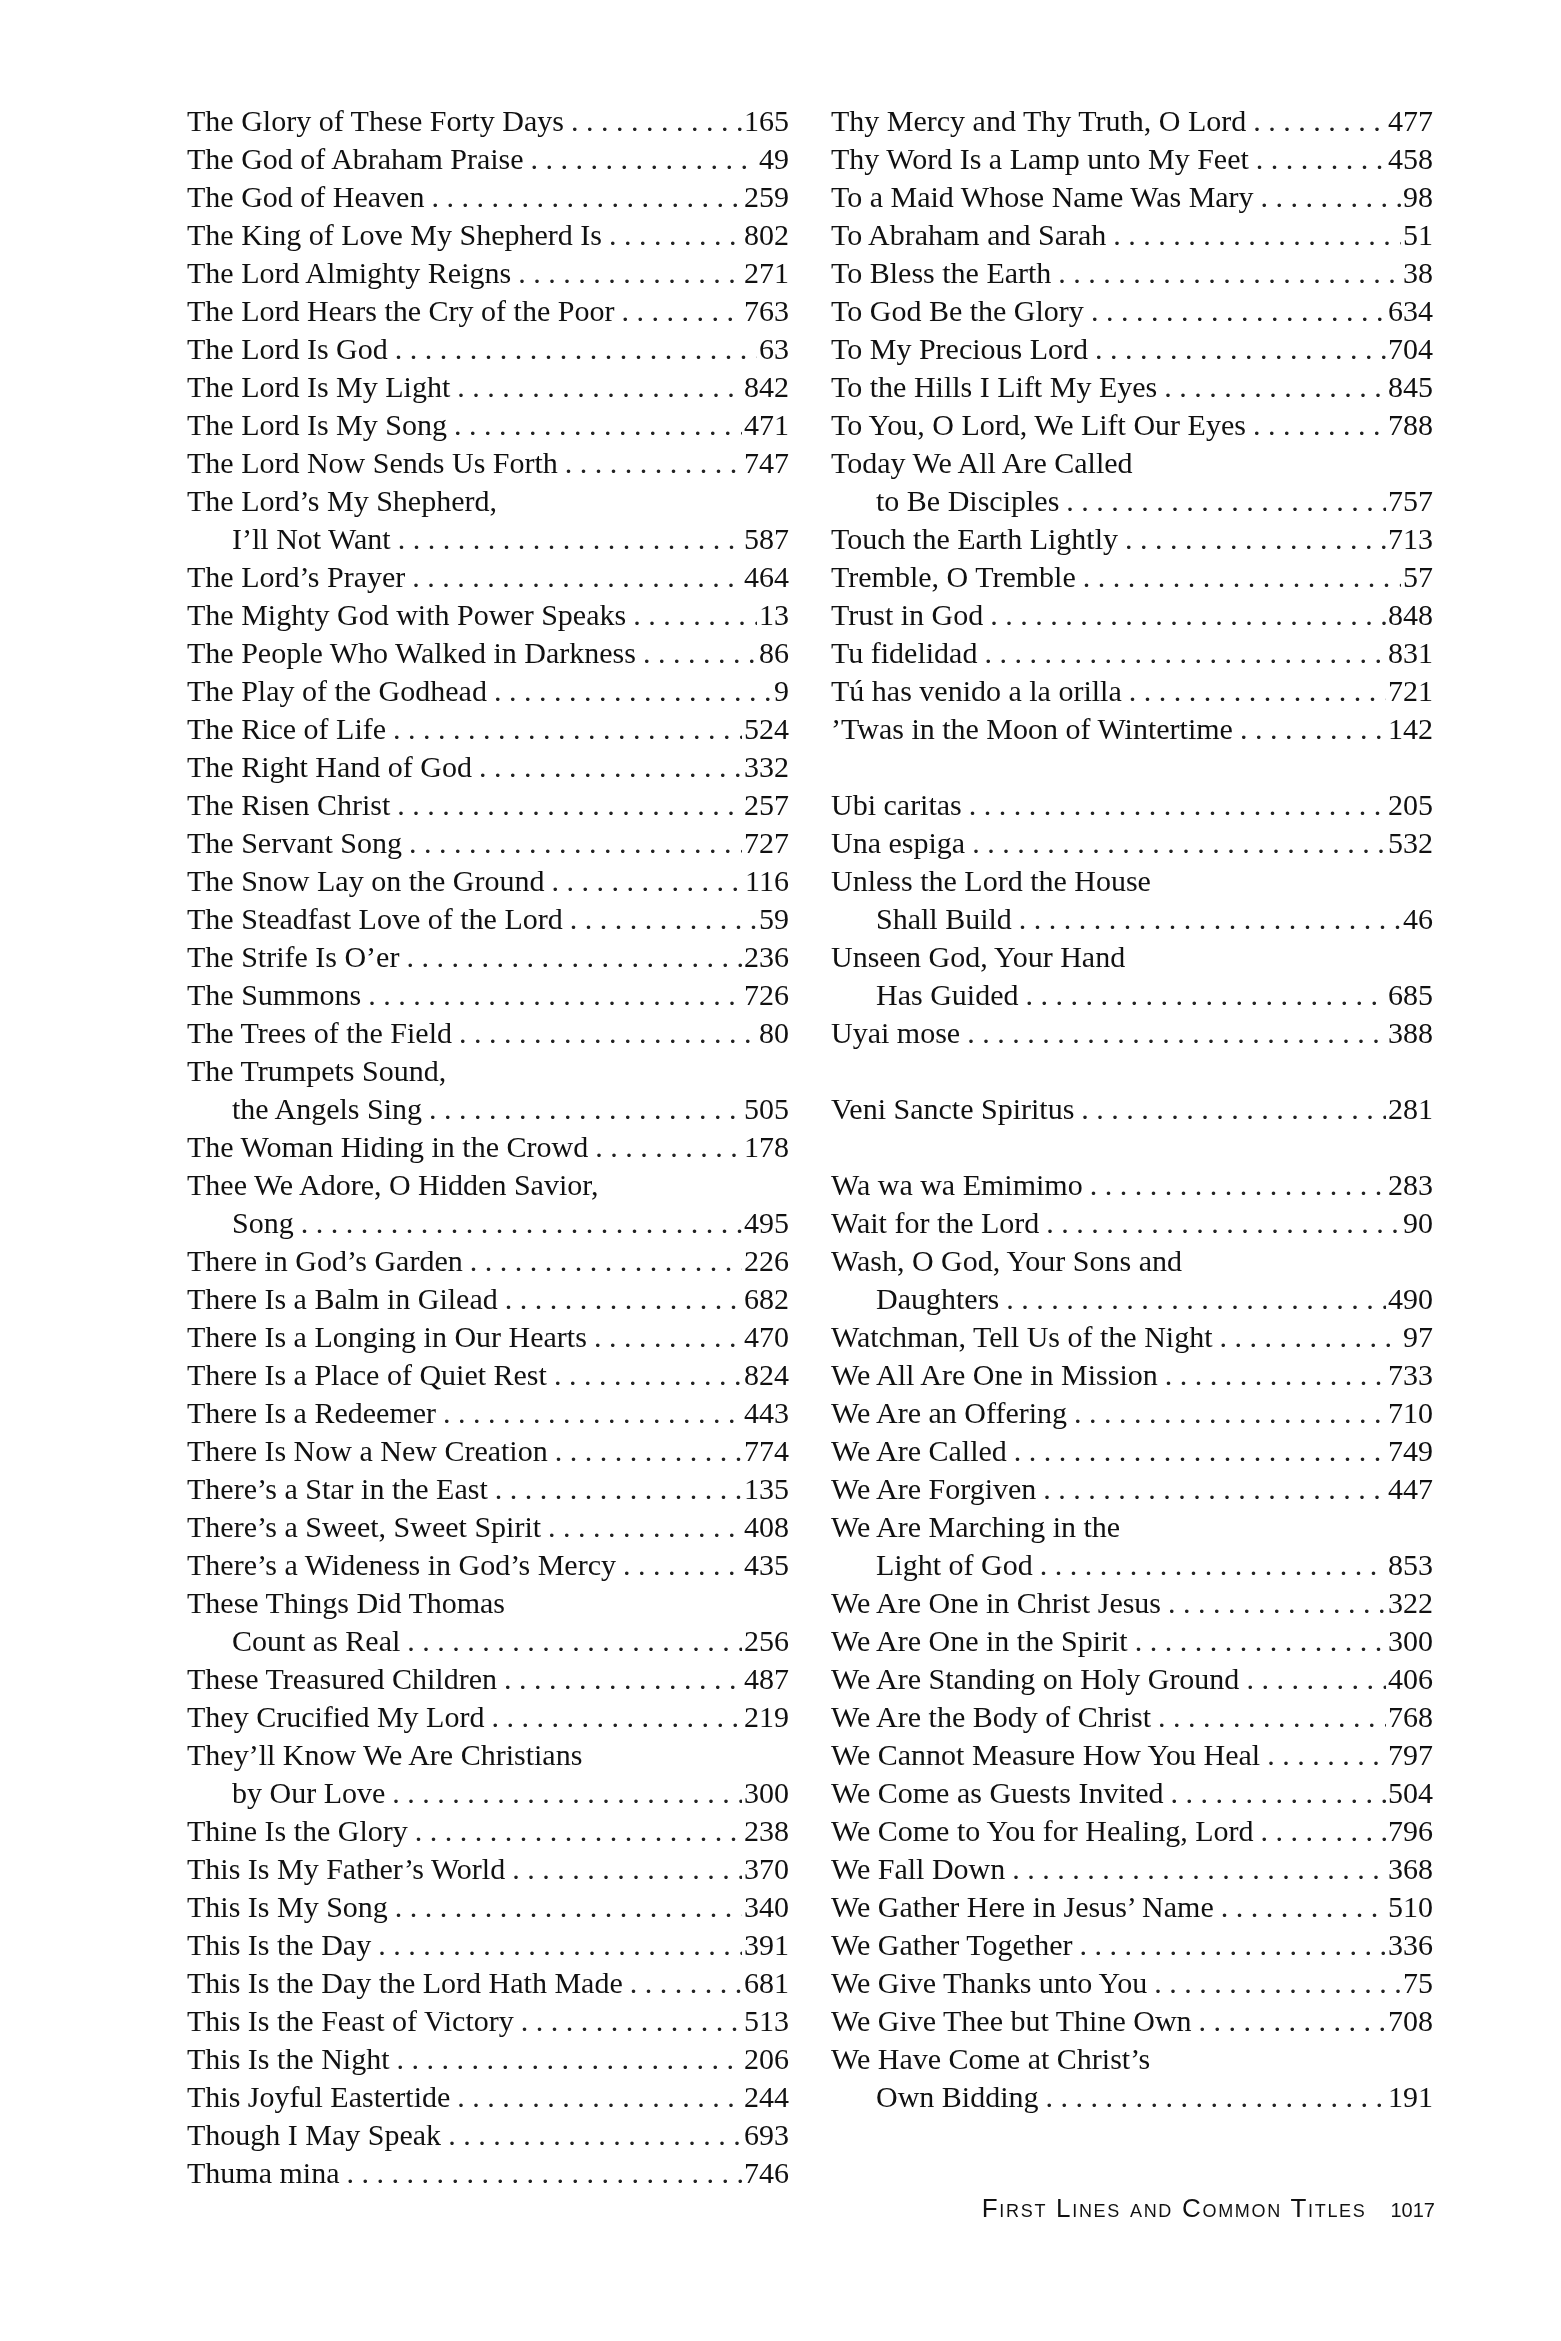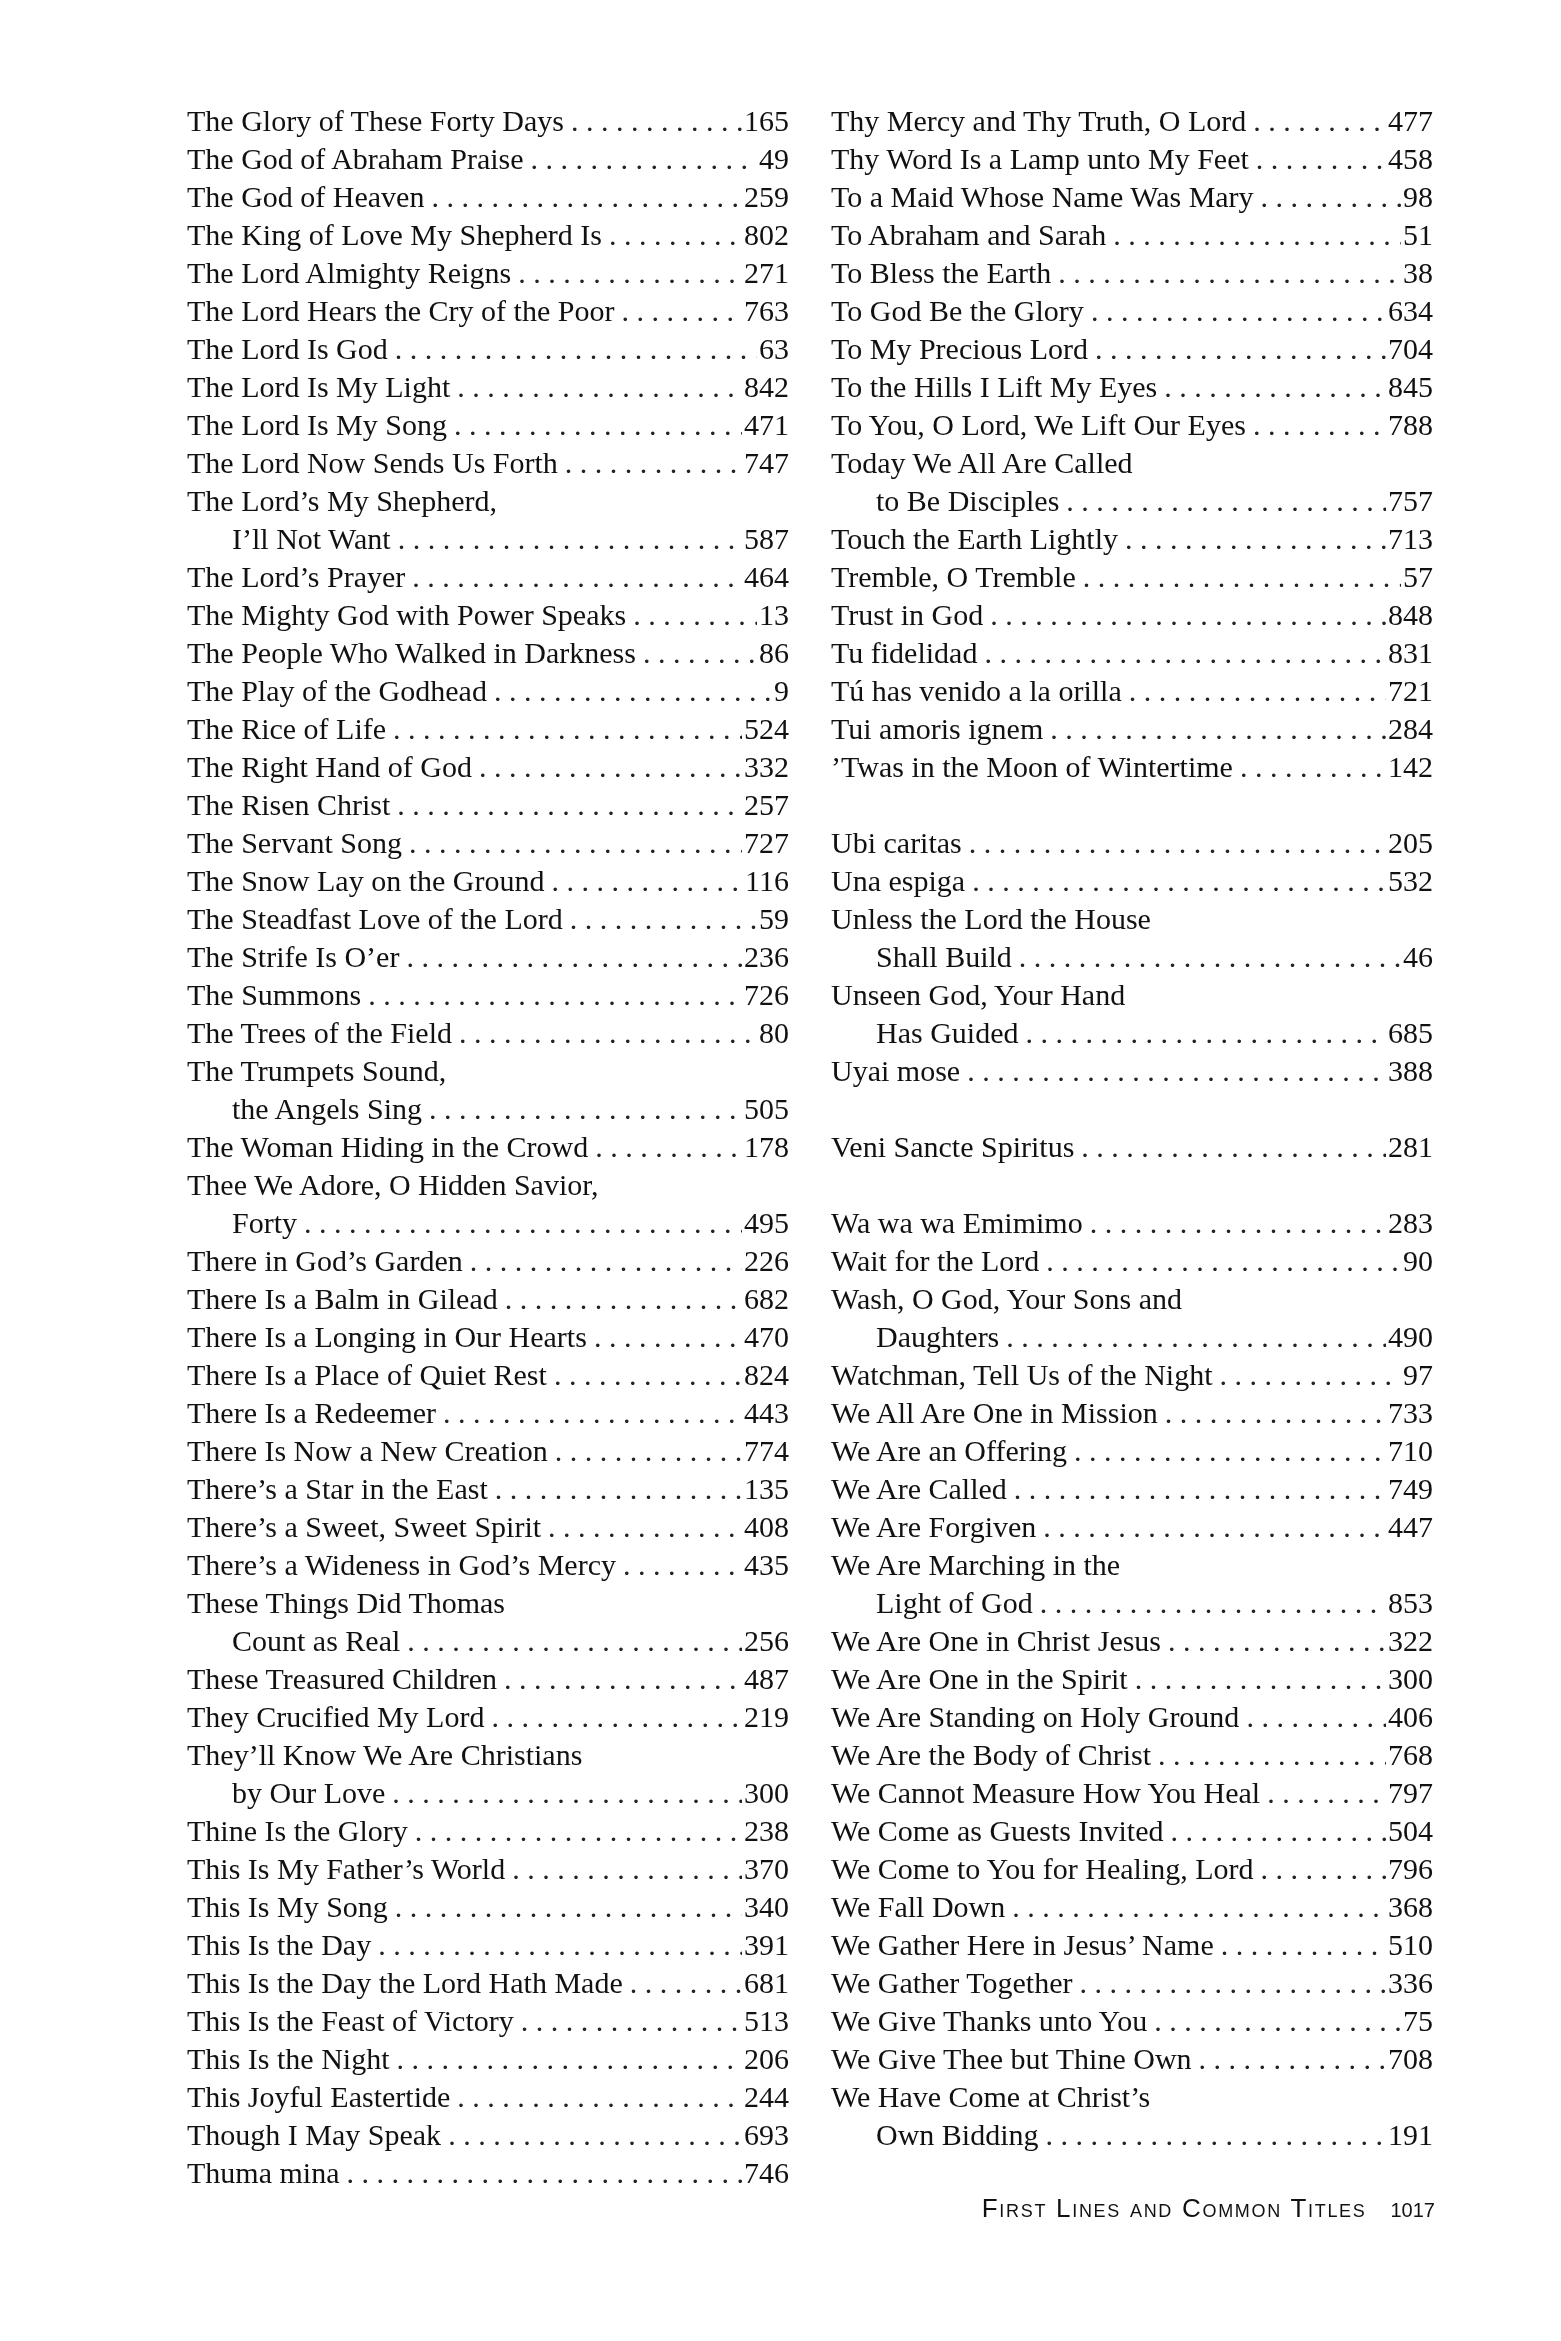--- a/index.html
+++ b/index.html
@@ -220,21 +220,21 @@
           <span class="num">178</span>
         </div>
       </div>
       <div class="entry">
         <div class="wrap">
           <span class="title">Thee We Adore, O Hidden Savior,</span>
         </div>
       </div>
       <div class="entry">
         <div class="wrap">
-          <span class="title indent">Forty</span>
+          <span class="title indent">Song</span>
           <span class="leader"></span>
           <span class="num">495</span>
         </div>
       </div>
       <div class="entry">
         <div class="wrap">
           <span class="title">There in God’s Garden</span>
           <span class="leader"></span>
           <span class="num">226</span>
         </div>
@@ -506,27 +506,20 @@
           <span class="title italic">Tu fidelidad</span>
           <span class="leader"></span>
           <span class="num">831</span>
         </div>
       </div>
       <div class="entry">
         <div class="wrap">
           <span class="title italic">Tú has venido a la orilla</span>
           <span class="leader"></span>
           <span class="num">721</span>
-        </div>
-      </div>
-      <div class="entry">
-        <div class="wrap">
-          <span class="title italic">Tui amoris ignem</span>
-          <span class="leader"></span>
-          <span class="num">284</span>
         </div>
       </div>
       <div class="entry">
         <div class="wrap">
           <span class="title">’Twas in the Moon of Wintertime</span>
           <span class="leader"></span>
           <span class="num">142</span>
         </div>
       </div>
       <div class="entry spacer"></div>

